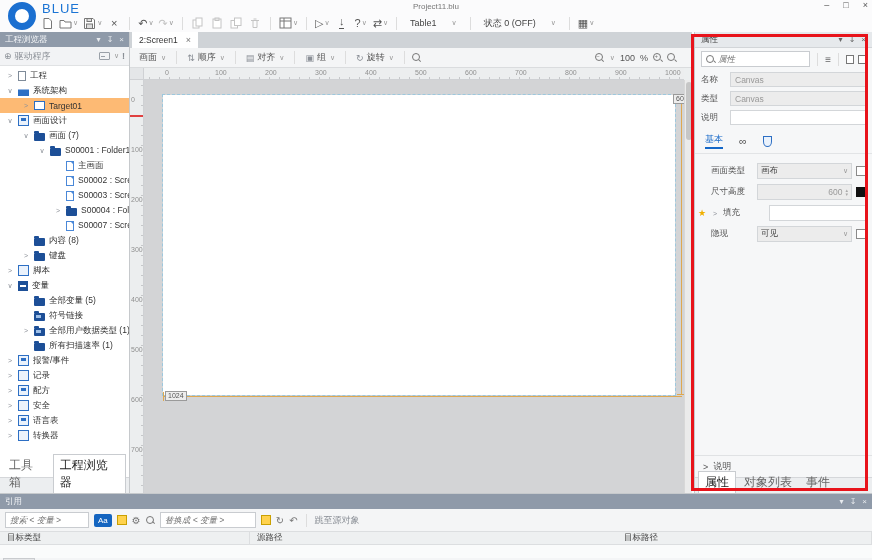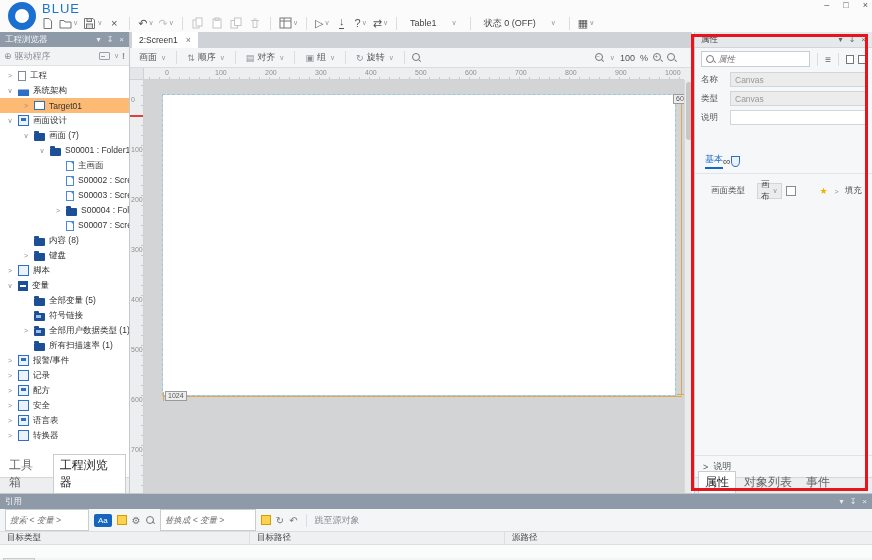--- a/index.html
+++ b/index.html
@@ -106,25 +106,25 @@
   #rp-search-row { display:flex; align-items:center; gap:4px; padding:3px 6px; }
   #rp-search { flex:1; display:flex; align-items:center; gap:3px; height:16px; background:#fff; border:1px solid #c9ccd0; padding:0 4px; }
   #rp-search input { border:none; outline:none; width:70px; font-size:8.5px; font-style:italic; color:#999; background:transparent; }
   .lines-ic { font-size:10px; color:#666; }
   .dup-ic { width:8px; height:9px; border:1px solid #777; position:relative; background:#fff; }
   .dup-ic::after { content:""; position:absolute; left:2px; top:-3px; width:8px; height:9px; border:1px solid #777; background:#fff; z-index:-1; }
   .fieldrow { display:flex; align-items:center; gap:5px; padding:2px 6px; }
   .fieldrow .flabel { width:24px; font-size:8.5px; color:#555; flex:none; }
   .fieldrow input { flex:1; height:15px; border:1px solid #d3d6d9; background:#ececec; color:#999; font-size:8.5px; padding:0 4px; }
   .fieldrow input.editable { background:#fff; color:#333; }
-  #rp-tabs { display:flex; align-items:center; padding:6px 10px 4px; border-bottom:1px solid #e2e4e6;margin-top:20px; }
+  #rp-tabs { display:flex; align-items:center; gap:16px; padding:6px 10px 4px; border-bottom:1px solid #e2e4e6; }
   .rp-tab { font-size:9px; color:#1467c8; position:relative; padding-bottom:3px; }
   .rp-tab.active::after { content:""; position:absolute; left:0; right:0; bottom:0; height:2px; background:#1467c8; }
   .inf-ic { font-size:11px; color:#555; line-height:8px; }
-  #rp-props { padding:8px 6px 0 2px; display:flex; flex-direction:row; gap:23px; }
+  #rp-props { padding:8px 6px 0 2px; display:flex; flex-direction:column; gap:3px; }
   .prow { display:flex; align-items:center; gap:4px; height:18px; }
   .prow .star { width:10px; color:#f0b000; font-size:9px; text-align:center; flex:none; }
   .prow .pexp { width:8px; font-size:7px; color:#8b9097; text-align:center; flex:none; }
   .prow .plabel { width:42px; font-size:8.5px; color:#555; flex:none; margin-left:14px; }
   .prow.haspre .plabel { margin-left:0; }
   .pctl { flex:1; height:16px; display:flex; align-items:center; border:1px solid #d3d6d9; background:#ececec; padding:0 3px; font-size:8.5px; color:#444; }
   .pctl.white { background:#fff; }
   .pctl .val { flex:1; }
   .pctl .num { flex:1; text-align:right; color:#999; }
   .pctl .dd { font-size:7px; color:#999; margin-left:3px; }
@@ -132,39 +132,40 @@
   .mark-box { width:10px; height:10px; border:1px solid #8a8a8a; background:#fff; flex:none; }
   .mark-black { width:10px; height:10px; background:#111; flex:none; }
   #rp-desc { margin-top:auto; border-top:1px solid #e0e2e4; padding:4px 8px; color:#555; display:flex; gap:5px; align-items:center; }
   #rp-bottom-tabs { height:16px; display:flex; align-items:flex-end; gap:2px; background:#eceef0; border-top:1px solid #d5d7da; padding:0 3px; }
 
   #red-highlight { position:absolute; left:691px; top:34px; width:177px; height:457px; border:3px solid #e8131b; z-index:10; pointer-events:none; }
 
   
   #bottom-panel { position:absolute; left:0; top:493px; width:872px; height:67px; background:#f4f5f6; border-top:1px solid #c6c9cc; }
   #bp-toolbar { height:22px; display:flex; align-items:center; gap:5px; padding:0 5px; }
-  .bp-input { display:flex; align-items:center; height:22px; background:#fff; border:1px solid #c9ccd0; padding:0 4px; }
+  .bp-input { display:flex; align-items:center; height:16px; background:#fff; border:1px solid #c9ccd0; padding:0 4px; }
   .bp-input input { border:none; outline:none; font-size:8.5px; font-style:italic; color:#999; background:transparent; width:100%; }
   #bp-search { width:84px; } #bp-replace { width:96px; }
   .aa-btn { background:#1565c0; color:#fff; font-size:8px; padding:2px 4px; border-radius:2px; }
   .ybox { width:10px; height:10px; background:#ffd24d; border:1px solid #caa002; }
   .bp-ic { font-size:10px; color:#777; }
   #bp-colhead { height:14px; display:flex; background:#eef0f1; border-top:1px solid #dcdee0; border-bottom:1px solid #dcdee0; font-size:8.5px; color:#444; align-items:center; }
   #bp-colhead .col { padding:0 7px; border-right:1px solid #dcdee0; height:100%; display:flex; align-items:center; }
   #bp-colhead .c1 { width:250px; } #bp-colhead .c2 { width:255px; } #bp-colhead .c3 { flex:1; border-right:none; }
   #bp-rows { height:13px; background:#fafbfb; }
   #bp-tabs { height:16px; display:flex; align-items:flex-end; padding:0 3px; }
   .bp-tab { padding:2px 7px; font-size:8px; color:#444; background:#e6e7e9; border:1px solid #c9cbce; border-bottom:none; }
 </style>
 </head>
 <body>
 
 <div id="app">
 
   <div id="titlebar">
+    <div id="title">Project11.blu</div>
     <div id="wincontrols">
       <span>–</span>
       <span>□</span>
       <span>×</span>
     </div>
   </div>
 
   <div id="logo"></div>
   <div id="brand">BLUE</div>
 
@@ -524,20 +525,31 @@
       <span class="shieldic"></span>
     </div>
     <div id="rp-props">
       <div class="prow">
         <span class="plabel">画面类型</span>
         <span class="pctl">
             <span class="val">画布</span>
             <span class="dd">∨</span>
           </span>
         <span class="mark-box"></span>
+      </div>
+      <div class="prow">
+        <span class="plabel">尺寸高度</span>
+        <span class="pctl">
+            <span class="num">600</span>
+            <span class="spin">
+              <span>▴</span>
+              <span>▾</span>
+            </span>
+          </span>
+        <span class="mark-black"></span>
       </div>
       <div class="prow haspre">
         <span class="star">★</span>
         <span class="pexp">&gt;</span>
         <span class="plabel">填充</span>
         <span class="pctl white">
             <span class="val"></span>
           </span>
       </div>
       <div class="prow">
@@ -583,22 +595,22 @@
           <input placeholder="替换成 &lt; 变量 &gt;" style="">
         </span>
       <span class="ybox"></span>
       <span class="bp-ic">↻</span>
       <span class="bp-ic">↶</span>
       <span class="vsep"></span>
       <span style="color:#8a8f96;">跳至源对象</span>
     </div>
     <div id="bp-colhead">
       <span class="col c1">目标类型</span>
+      <span class="col c3">源路径</span>
       <span class="col c2">目标路径</span>
-      <span class="col c3">源路径</span>
     </div>
     <div id="bp-rows"></div>
     <div id="bp-tabs">
       <span class="bp-tab">错误</span>
     </div>
   </div>
 
 </div>
 
 </body></html>

